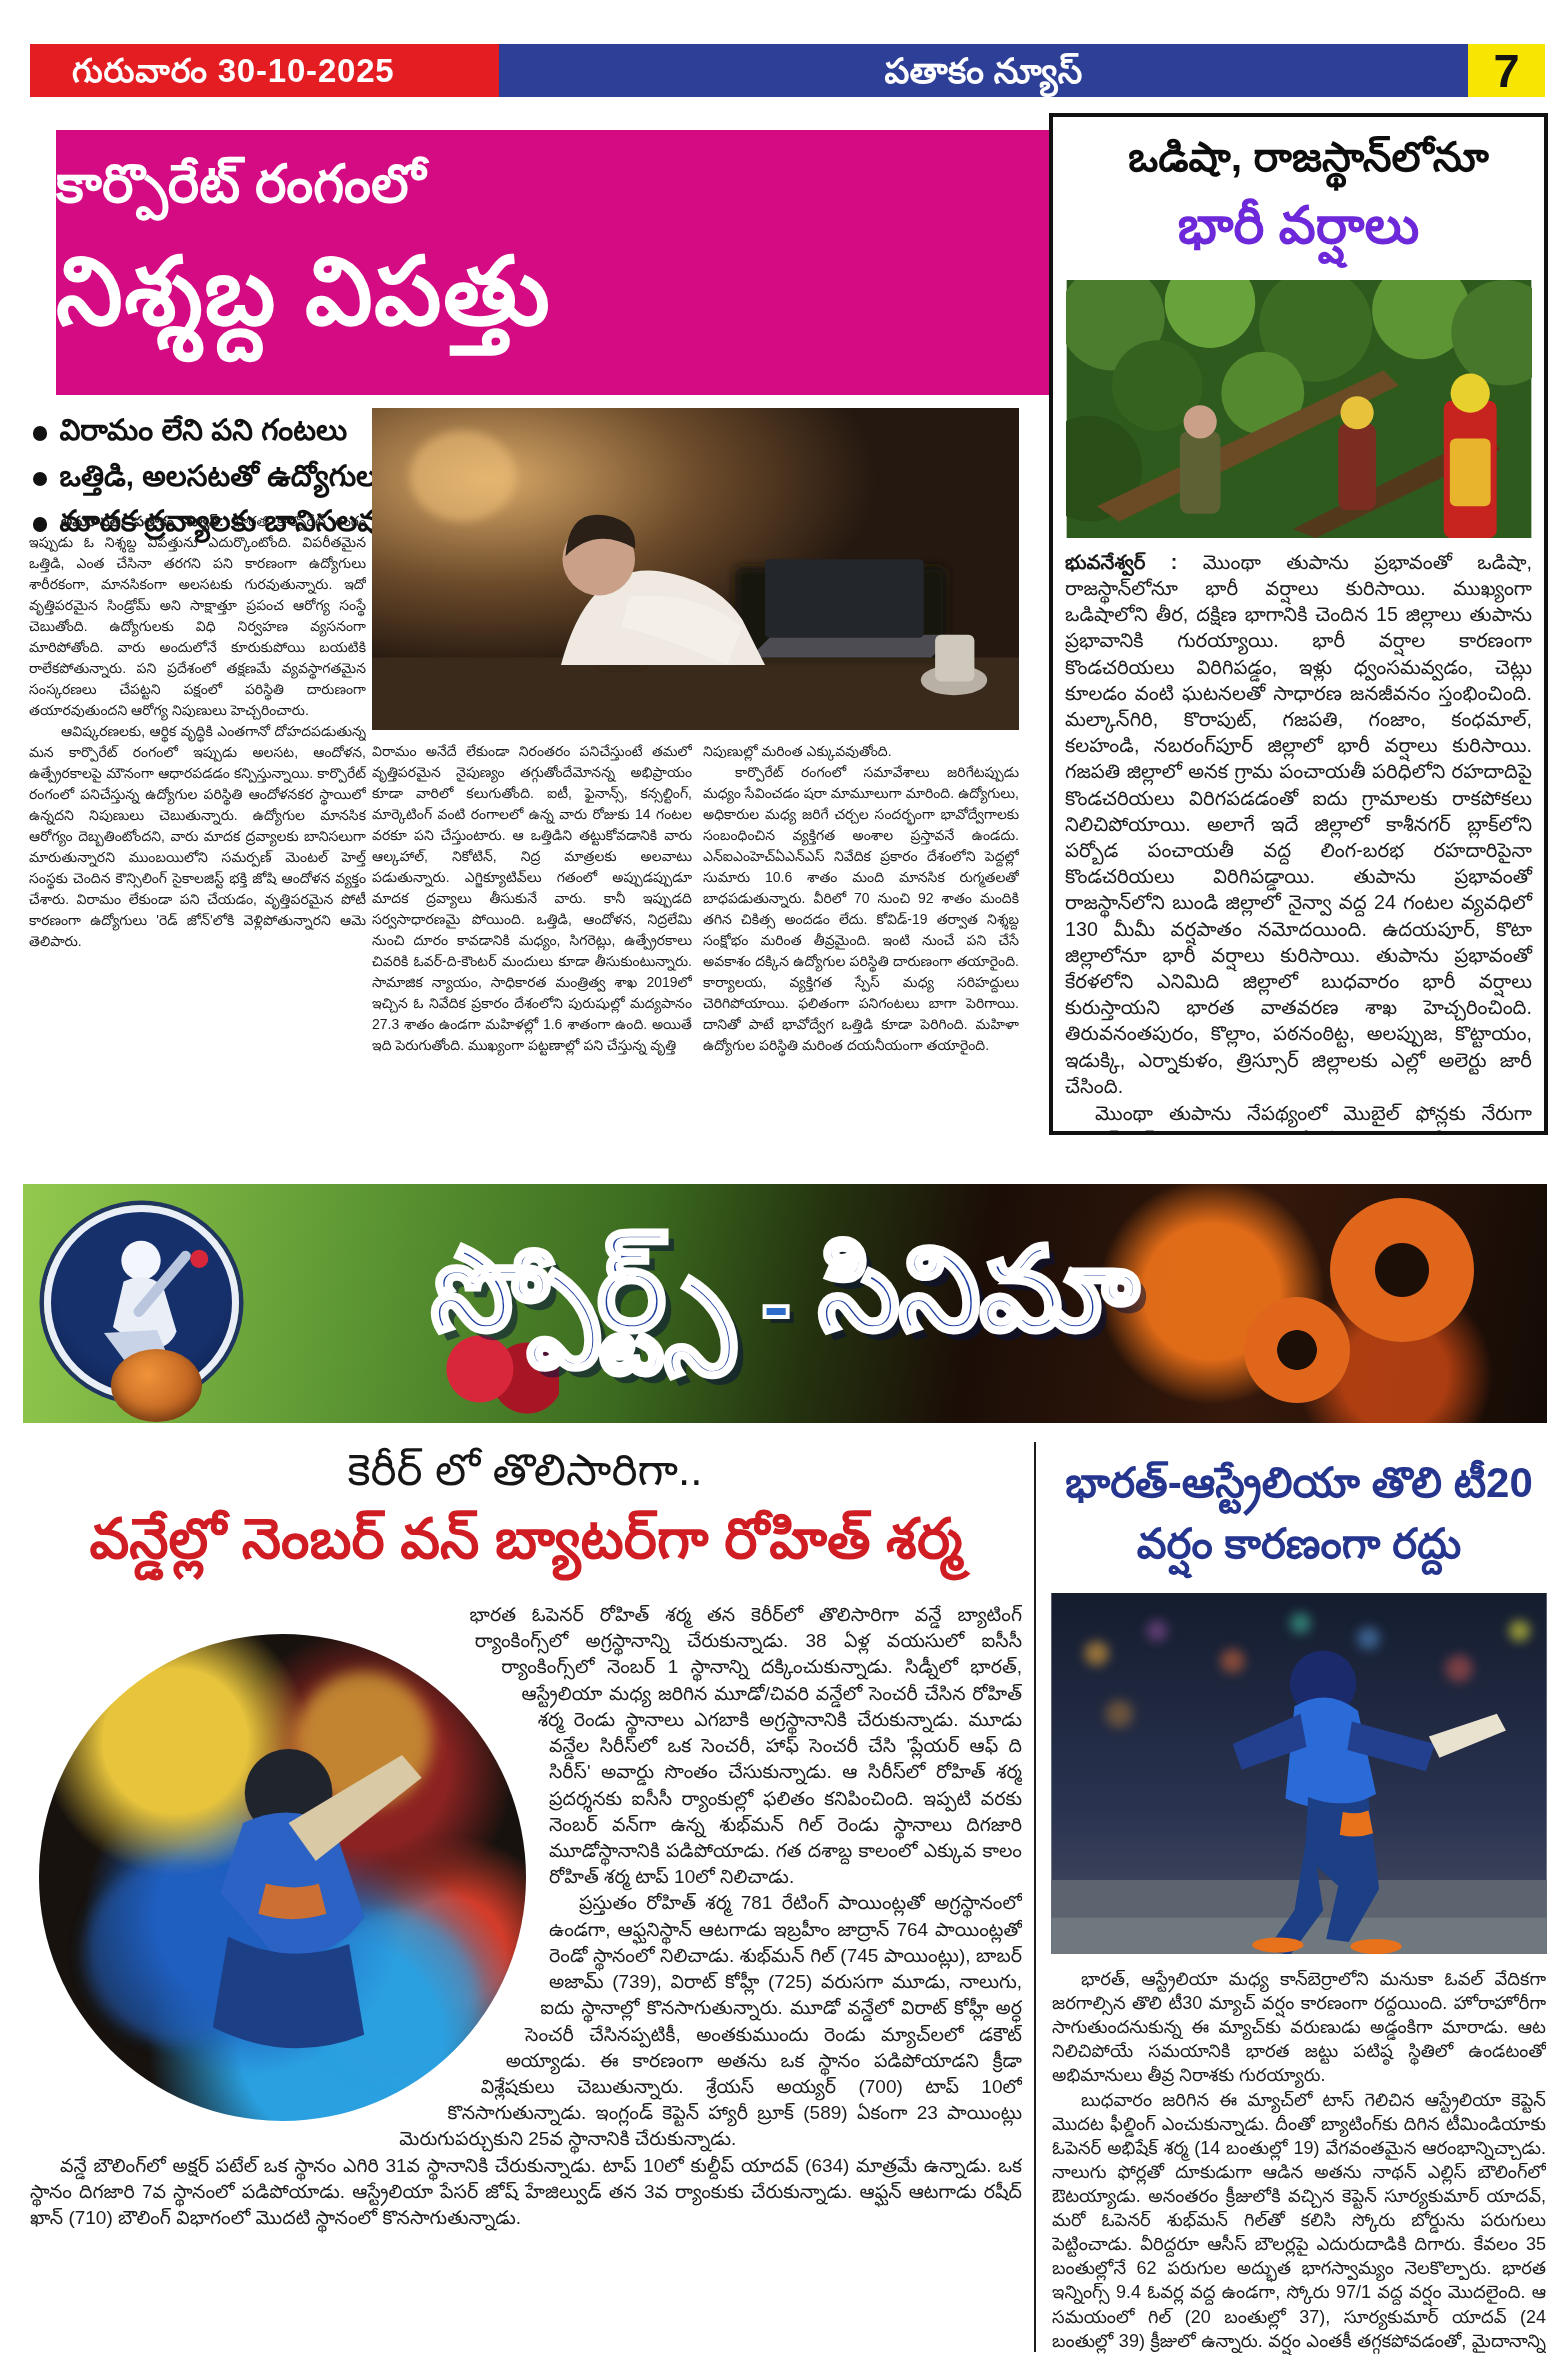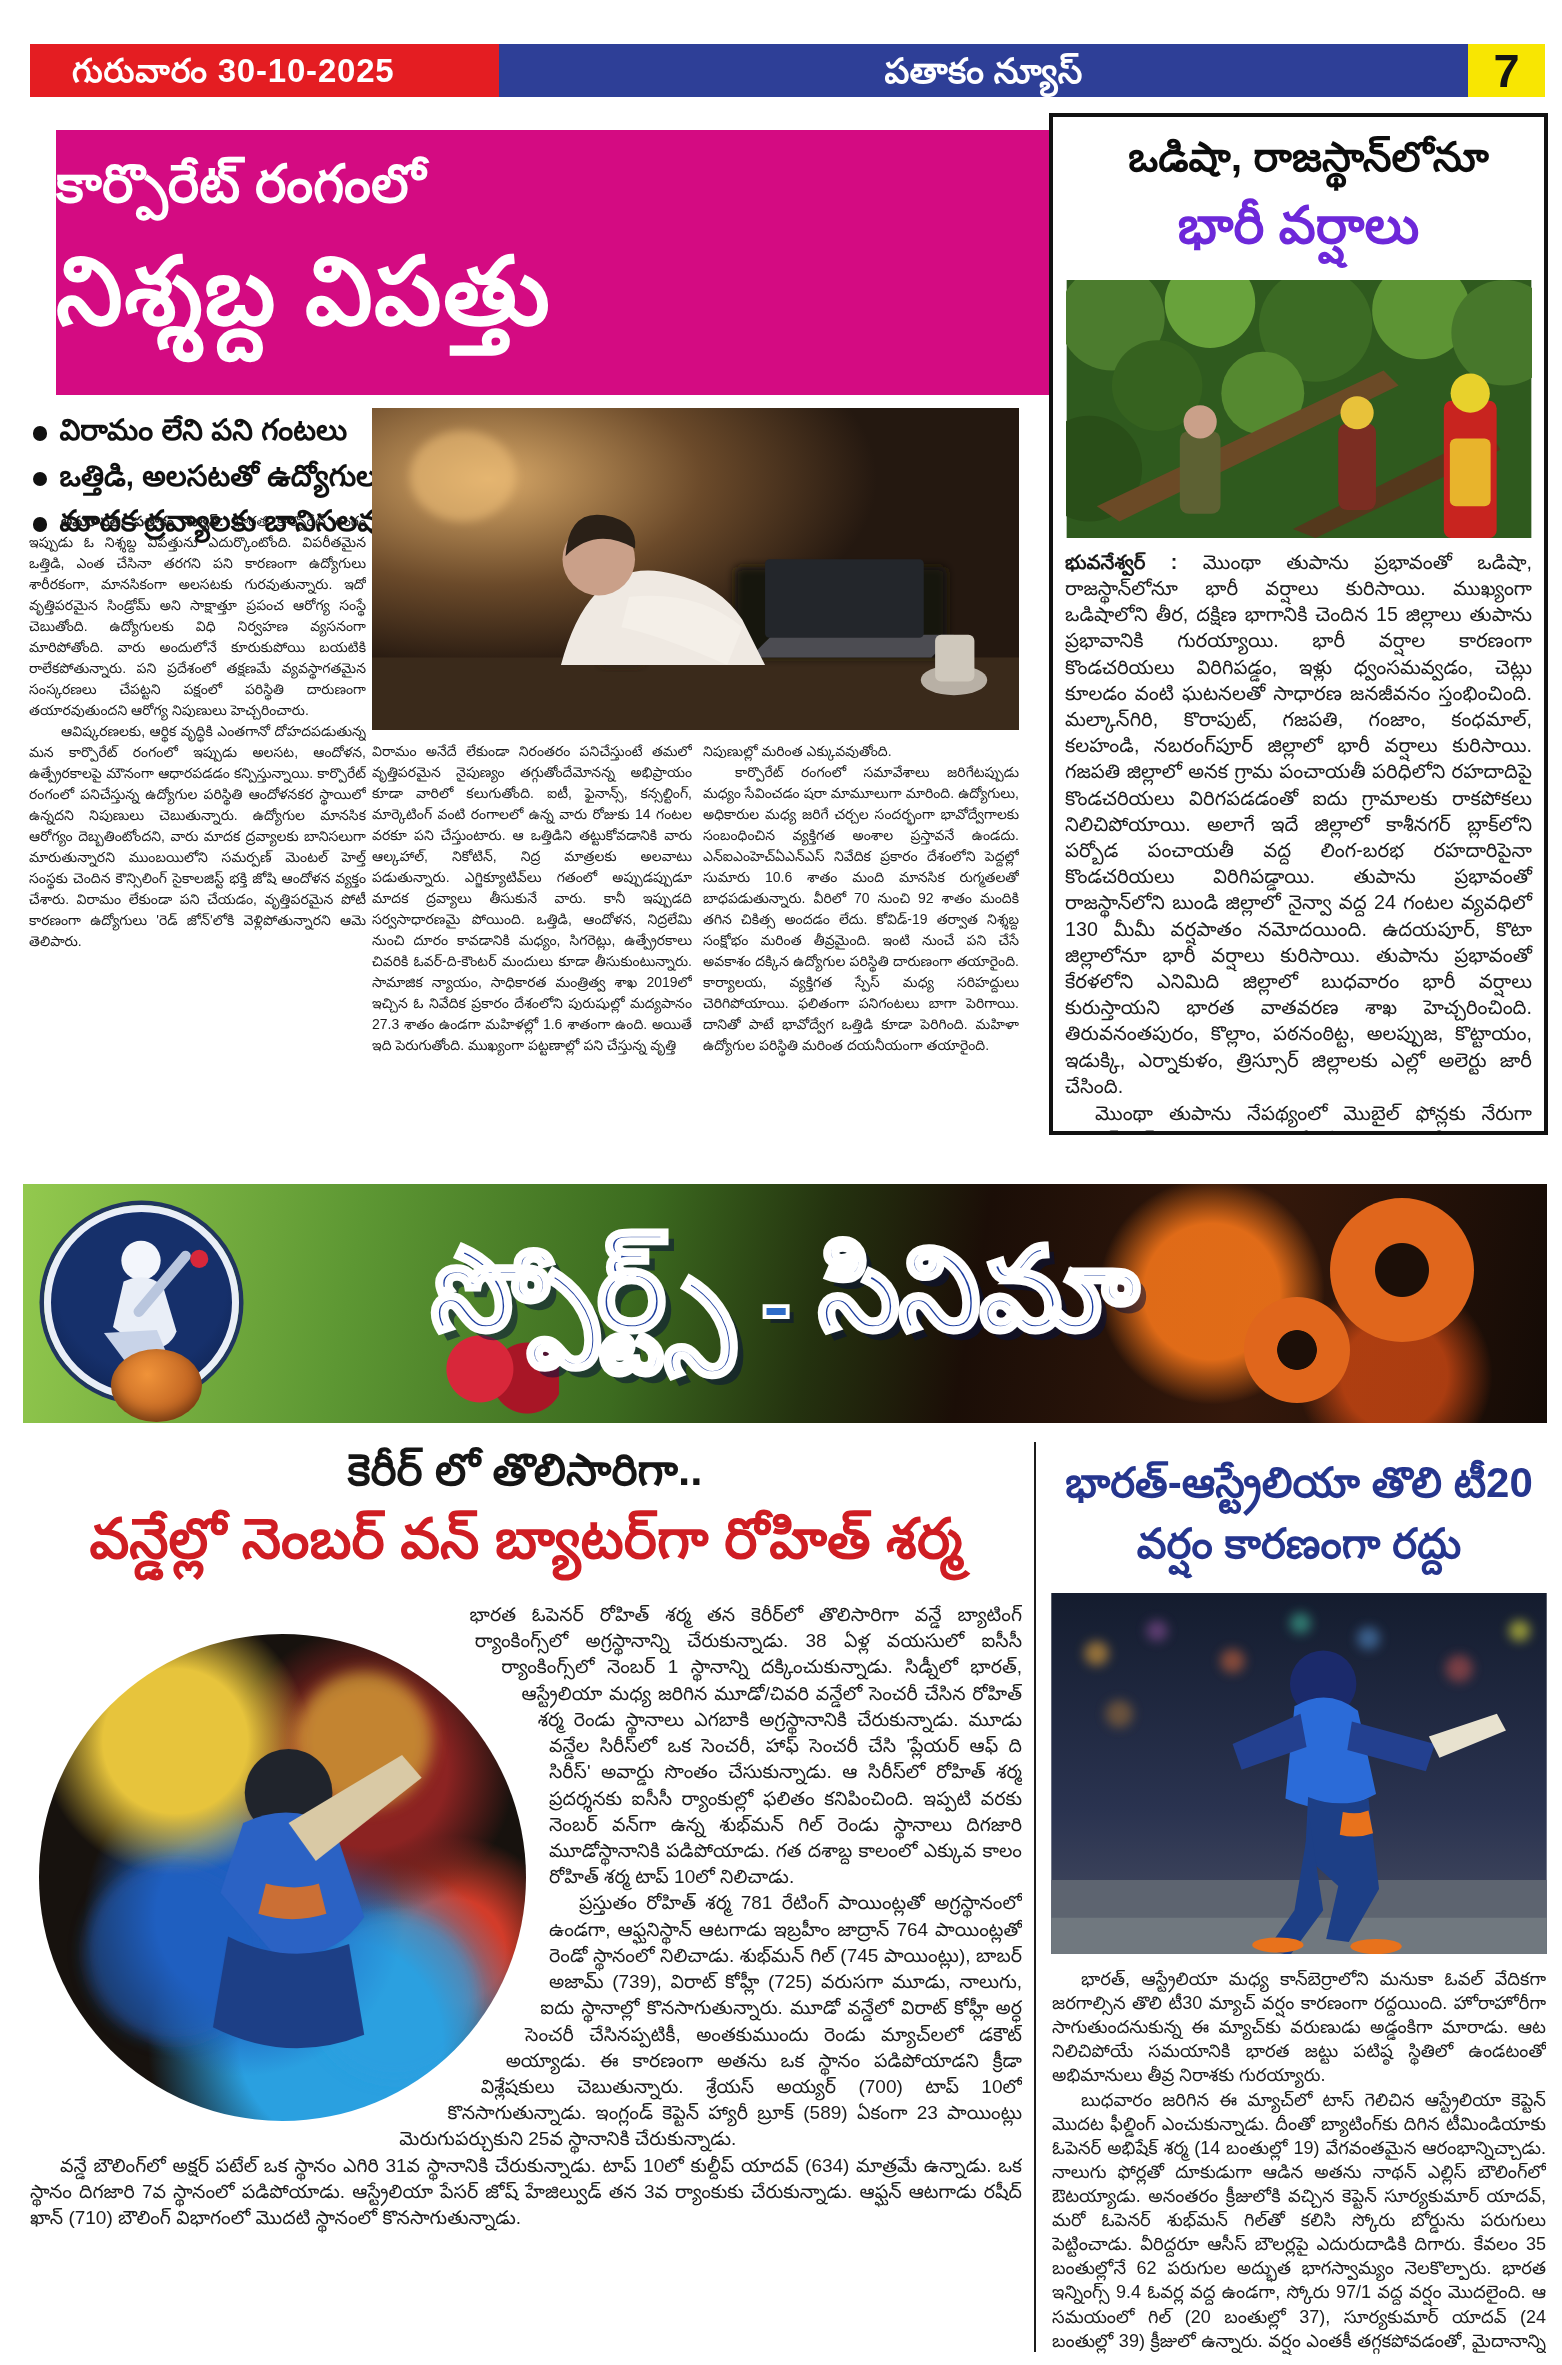--- a/index.html
+++ b/index.html
@@ -63,21 +63,21 @@
   .reel.r1 { right:73px; top:13.6px; width:144px; height:144px; }
   .reel.r2 { right:197px; top:113px; width:106px; height:106px; }
   .banner-title { position:absolute; left:0; top:0; width:100%; height:100%;
     display:flex; align-items:center; justify-content:center; gap:27px; }
   .banner-word { font-size:115px; font-weight:bold; color:#1d3e9e;
     -webkit-text-stroke:4.5px #ffffff; text-shadow:7.6px 7.6px 0 rgba(8,18,58,.55); }
   .banner-dash { font-size:91px; font-weight:bold; color:#2d6bc9;
     -webkit-text-stroke:3.8px #ffffff; text-shadow:6px 6px 0 rgba(8,18,58,.55); }
   
   .bl-kicker { position:absolute; left:30px; top:1445px; width:990px; text-align:center;
-    font-size:44px; font-weight:bold; color:#161616; }
+    font-size:44px; font-weight:normal; color:#161616; }
   .bl-headline { position:absolute; left:30px; top:1506px; width:992px; text-align:center;
     font-size:56px; font-weight:bold; color:#cf1d23; white-space:nowrap; }
   .bl-body { position:absolute; left:30px; top:1602px; width:992px; height:750px;
     font-size:19px; line-height:1.38; text-align:justify; overflow:hidden; }
   .bl-body p { text-indent:30px; }
   .rohit-circle { float:left; width:487px; height:487px; border-radius:50%;
     margin:32px 23px 10.6px 9px; shape-outside:circle(50% at 50% 50%); shape-margin:19.7px;
     position:relative; overflow:hidden;
     background:
       radial-gradient(circle at 28% 22%, #e7c43c 0 14%, rgba(231,196,60,0) 26%),

